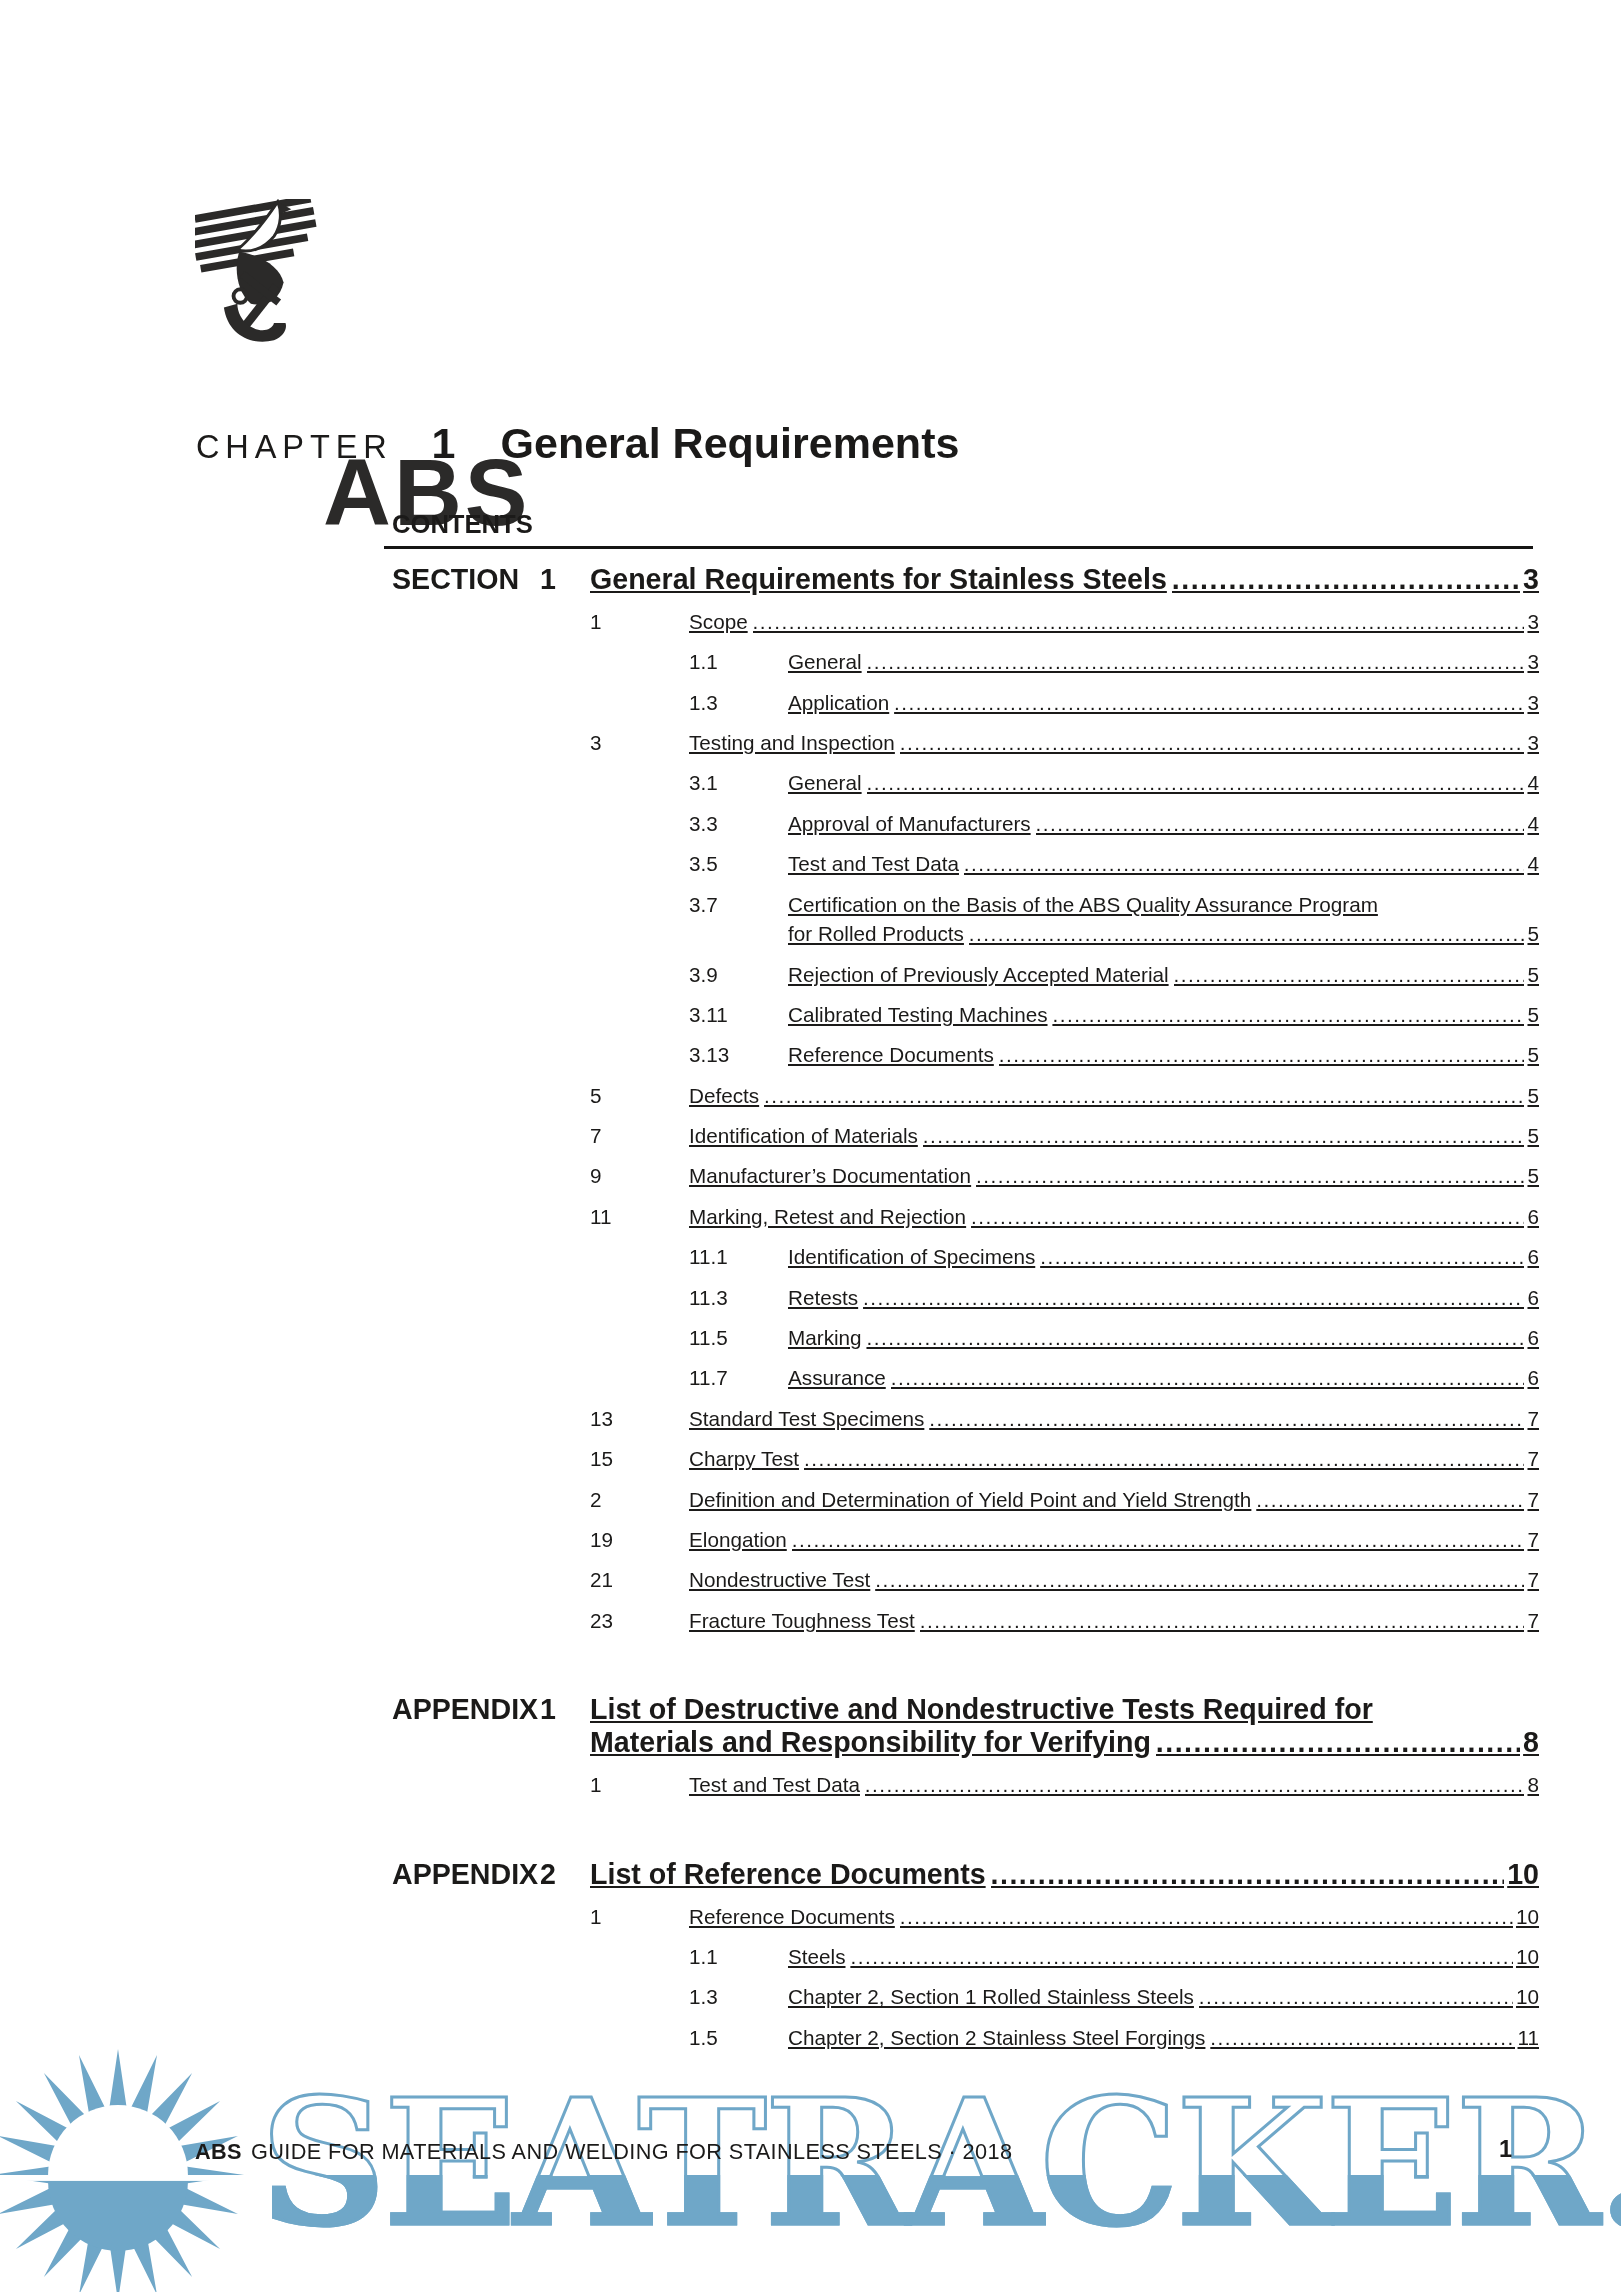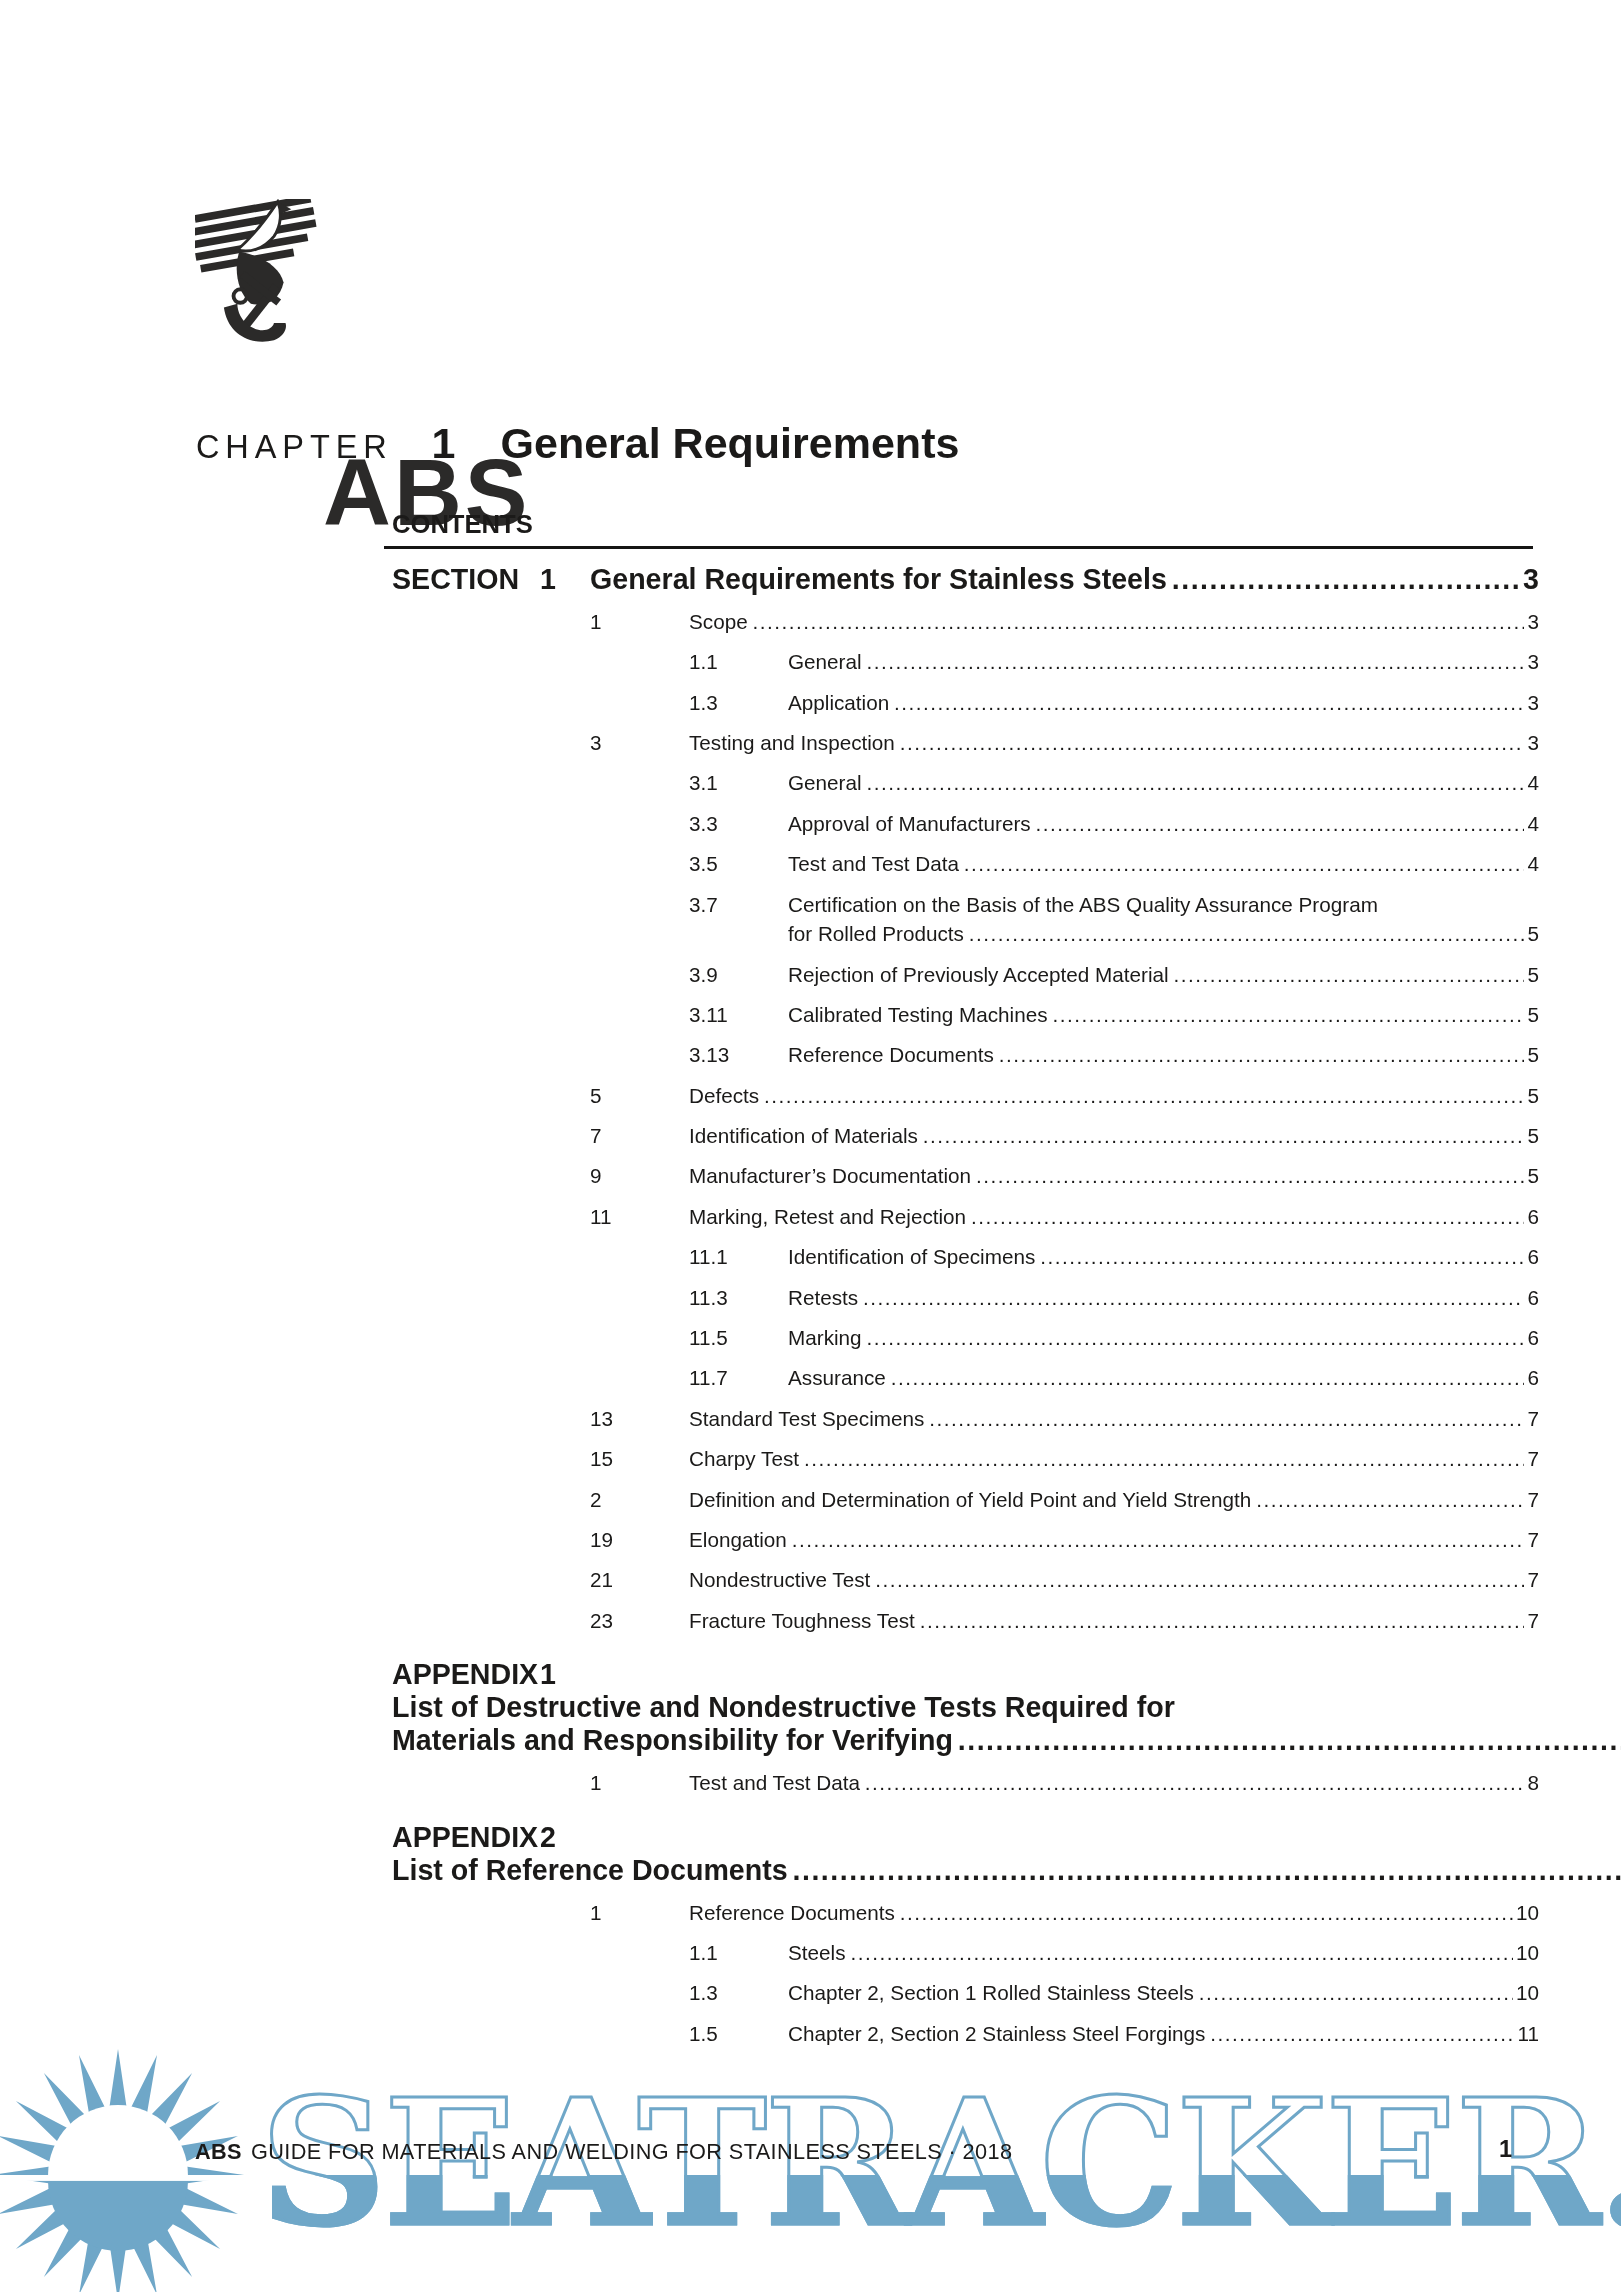--- a/index.html
+++ b/index.html
@@ -21,27 +21,27 @@
   .chapter .word{font-size:32.5px; letter-spacing:5.9px; font-weight:normal;}
   .chapter .cnum{font-size:43px; font-weight:bold; margin-left:39px;}
   .chapter .ctitle{font-size:43px; font-weight:bold; margin-left:45px; letter-spacing:0px;}
   
   .contents-title{position:absolute; left:392px; top:510px; font-size:25.6px; font-weight:bold;}
   .contents-rule{position:absolute; left:384px; top:546px; width:1149px; height:3px; background:#161514;}
   
   .toc{position:absolute; left:392px; top:563px; width:1147px; z-index:2;}
   .row{display:flex; align-items:flex-start; margin-bottom:10.8px; font-size:20.7px; line-height:29.6px;}
   .row.section{font-size:28.6px; line-height:33px; font-weight:bold;}
-  .row.gap{margin-top:23px;flex-direction:column;}
+  .row.gap{margin-top:58px;}
   .row .lbl{flex:none; width:198px; position:relative;}
   .row .ln{position:absolute; left:148px; top:0;}
   .row.item{padding-left:198px;}
   .row.sub{padding-left:297px;}
   .row .num{flex:none; width:99px;}
-  .row .title{flex:1; min-width:0;}
+  .row .title{flex:1; min-width:0;text-decoration:underline;}
   .tline{display:block;}
   .tline.last{display:flex; align-items:baseline;}
   .leader{flex:1; min-width:9.9px; overflow:hidden; white-space:nowrap; margin:0 3px 0 4.9px;}
   .leader::after{
     content:"..........................................................................................................................................................................";
     letter-spacing:1.5px;
   }
   .pg{flex:none;}
   
   .footer{position:absolute; left:195px; top:2139px; z-index:4; display:flex; align-items:baseline; font-size:21.7px; letter-spacing:0.4px; white-space:nowrap;}

